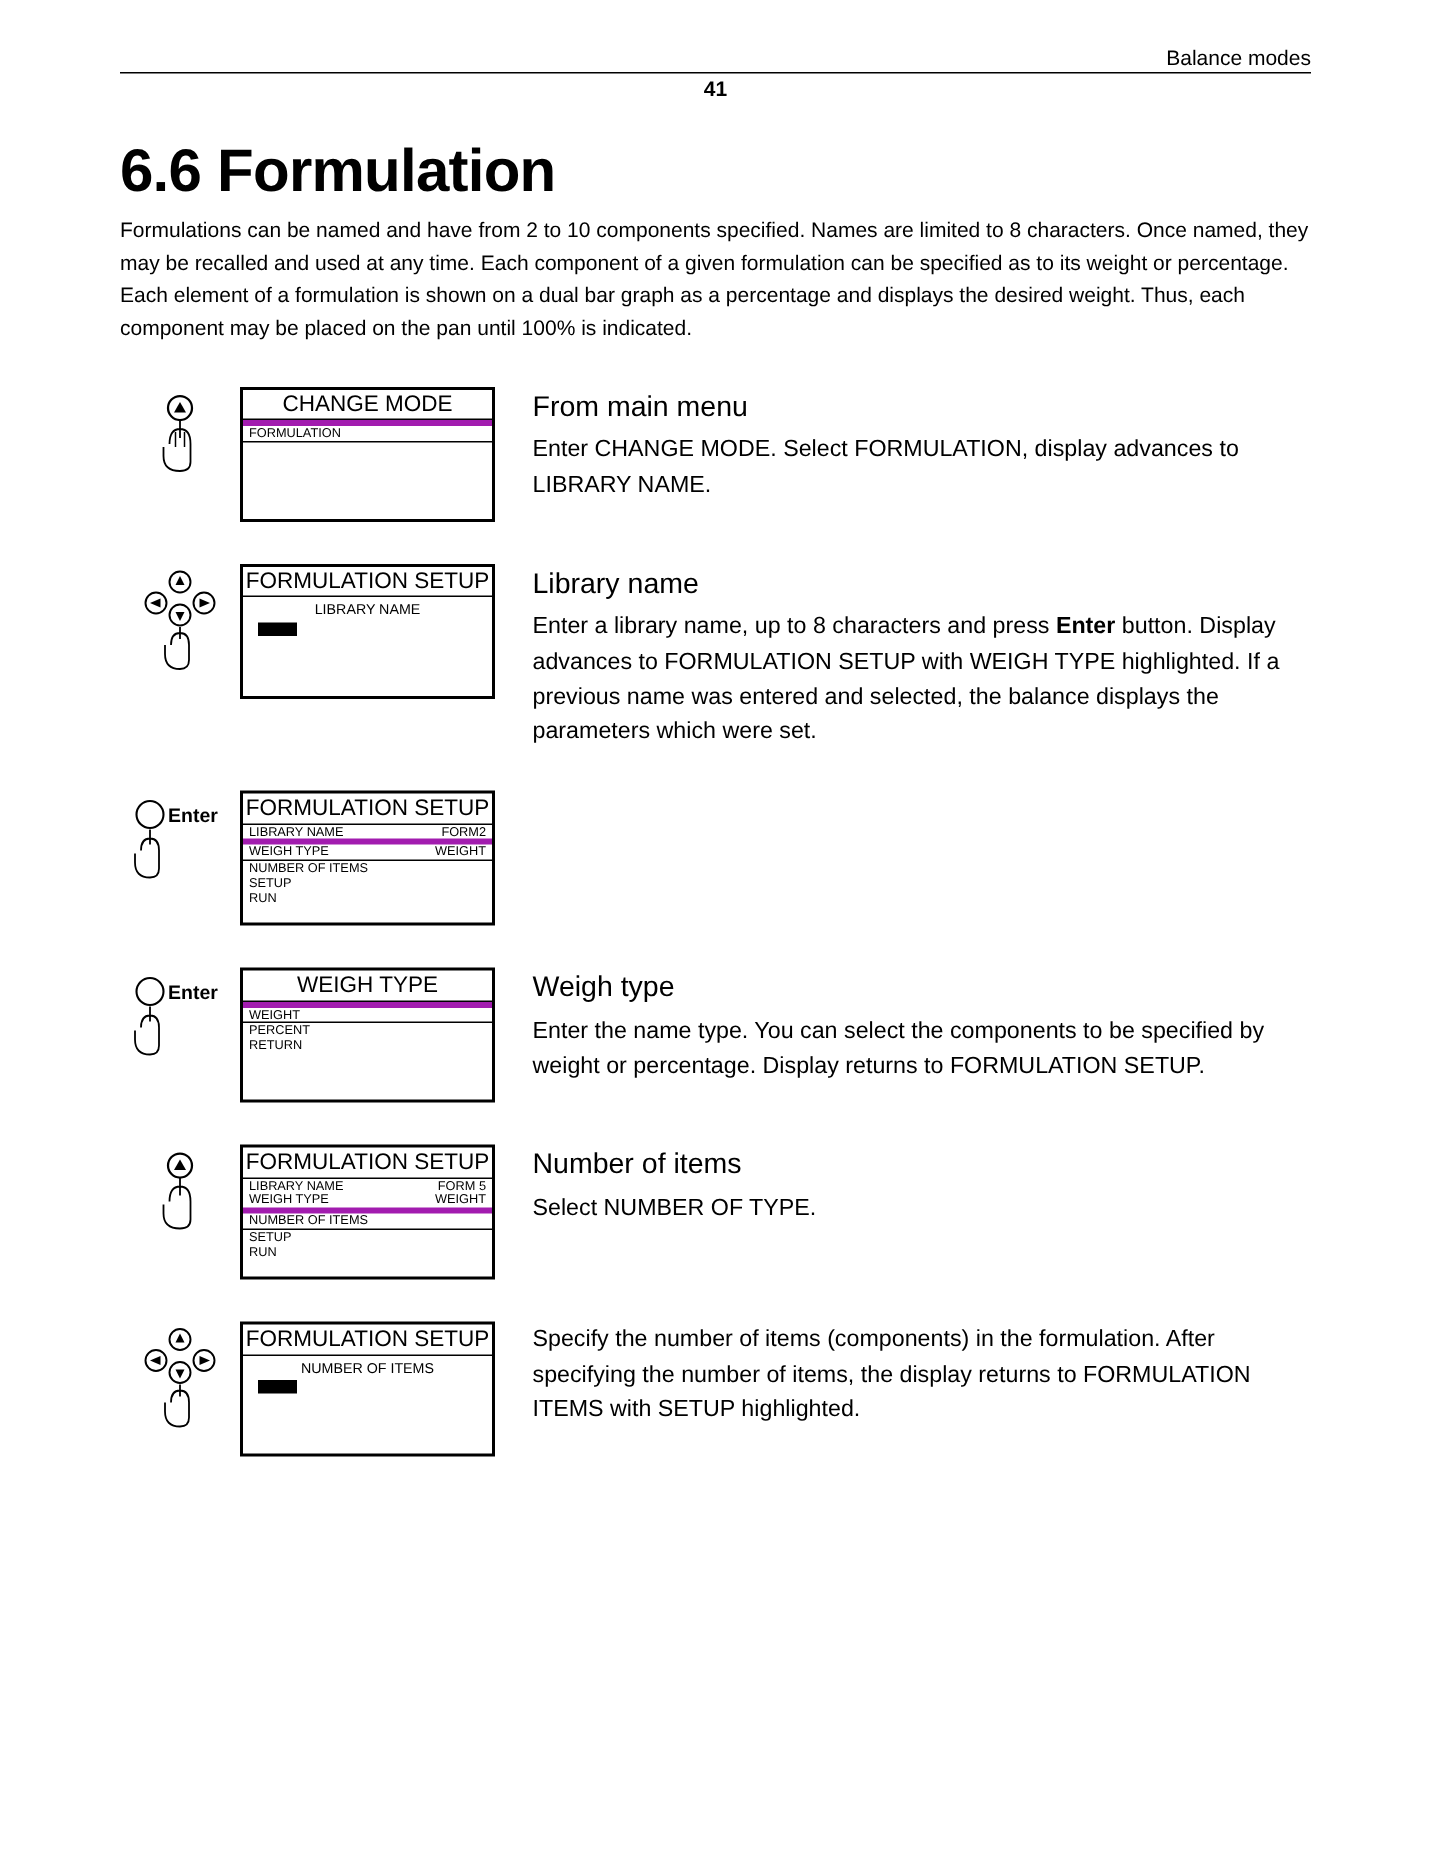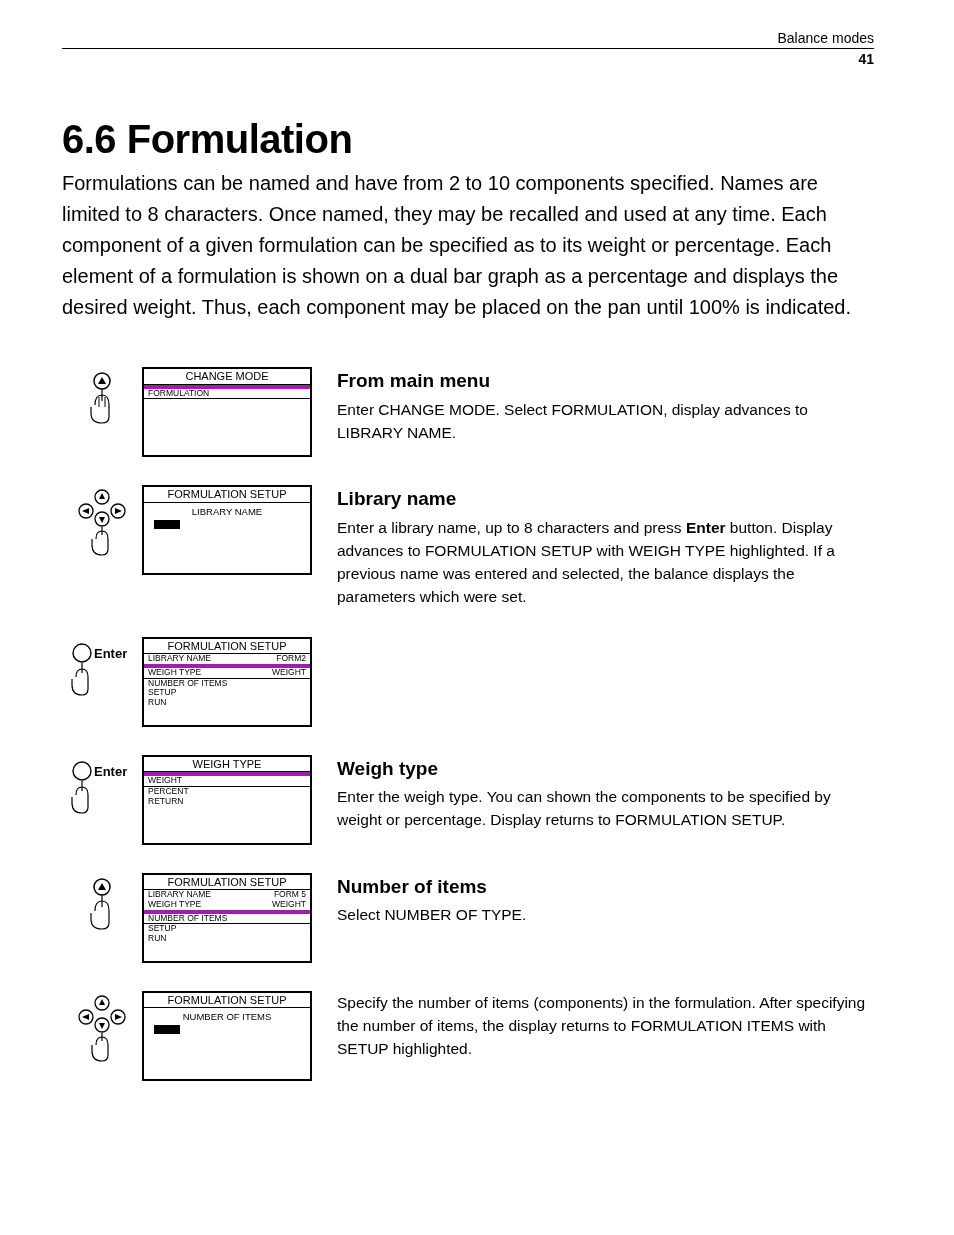--- a/index.html
+++ b/index.html
@@ -4,51 +4,51 @@
 <style>
   body {
     font-family: "Helvetica Neue", Helvetica, Arial, sans-serif;
     margin: 0;
     padding: 0;
     background: #fff;
     color: #000;
     width: 954px;
   }
   .page {
-    padding: 30px 80px 60px 62px;
+    padding: 30px 80px 60px 80px;
     box-sizing: border-box;
   }
   .header-area {
     text-align: right;
     font-size: 14px;
     margin-bottom: 2px;
   }
   .header-rule {
     border: none;
     border-top: 1px solid #000;
     margin: 0 0 2px 0;
   }
   .page-number {
-    text-align: right;
+    text-align: center;
     font-weight: bold;
     font-size: 14px;
-    margin-bottom: 50px;
+    margin-bottom: 25px;
   }
   h1.section-title {
     font-family: "Arial Narrow", "Helvetica Condensed", Arial, sans-serif;
     font-stretch: condensed;
     font-weight: bold;
     font-size: 40px;
     margin: 0 0 6px 0;
     letter-spacing: -0.5px;
   }
   .intro {
-    font-size: 20px;
+    font-size: 14px;
     line-height: 1.55;
-    margin-bottom: 44px;
+    margin-bottom: 28px;
   }
   .row {
     display: flex;
     align-items: flex-start;
     margin-bottom: 28px;
   }
   .icon-col {
     width: 80px;
     flex: 0 0 80px;
     display: flex;
@@ -62,39 +62,39 @@
     margin-right: 20px;
   }
   .text-col {
     flex: 1;
     font-size: 15.5px;
     line-height: 1.5;
   }
   .text-col h3 {
     font-family: "Arial Narrow", "Helvetica Condensed", Arial, sans-serif;
     font-stretch: condensed;
-    font-weight: bold;
+    font-weight: normal;
     font-size: 19px;
     margin: 0 0 2px 0;
   }
   .lcd {
     border: 2px solid #000;
     width: 170px;
     min-height: 90px;
     box-sizing: border-box;
     font-family: Arial, sans-serif;
     font-size: 9px;
     line-height: 1.15;
     padding-bottom: 4px;
   }
   .lcd .title {
     text-align: center;
     border-bottom: 1px solid #000;
     padding: 1px 0;
-    font-size: 11px;
+    font-size: 15px;
   }
   .lcd .subtitle {
     text-align: center;
     padding: 4px 0 2px 0;
     font-size: 9.5px;
   }
   .lcd .line {
     display: flex;
     justify-content: space-between;
     padding: 0 4px;
@@ -231,21 +231,21 @@
             <span></span>
           </div>
           <div class="line">
             <span>RETURN</span>
             <span></span>
           </div>
         </div>
     </div>
     <div class="text-col">
       <h3>Weigh type</h3>
-      <div>Enter the weigh type. You can shown the components to be specified by weight or percentage. Display returns to FORMULATION SETUP.</div>
+      <div>Enter the name type. You can select the components to be specified by weight or percentage. Display returns to FORMULATION SETUP.</div>
     </div>
   </div>
 
   <div class="row">
     <div class="icon-col">
       <svg width="50" height="60">
         <circle cx="25" cy="10" r="8" fill="#fff" stroke="#000" stroke-width="1.5"></circle>
         <polygon points="25,6 21,13 29,13" fill="#000"></polygon>
         <path d="M25 18 L25 30 M18 34 Q18 24 25 24 Q32 24 32 34 L32 46 Q32 52 25 52 Q14 52 14 42 L14 36" fill="none" stroke="#000" stroke-width="1.2"></path>
       </svg>

